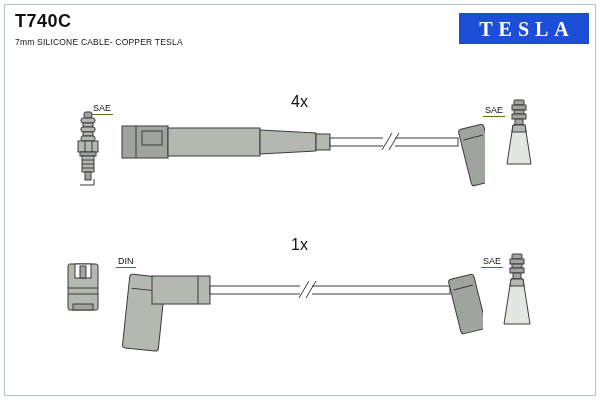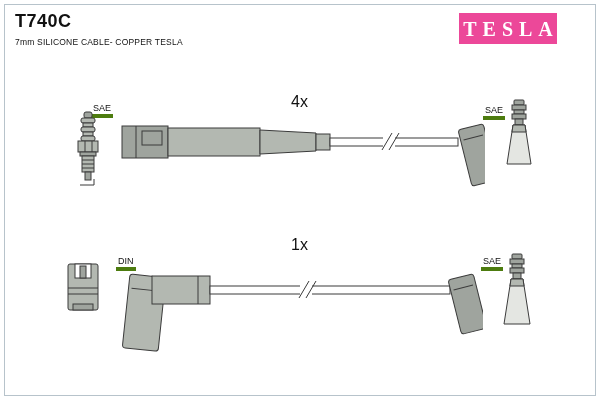--- a/index.html
+++ b/index.html
@@ -3,30 +3,30 @@
 <meta charset="utf-8">
 <style>
   html,body{margin:0;padding:0;background:#fff;}
   .page{position:relative;width:600px;height:400px;background:#ffffff;
         font-family:"Liberation Sans",sans-serif;color:#111;overflow:hidden;}
   .frame{position:absolute;inset:4px;border:1.5px solid #b7c3cb;pointer-events:none;}
 
   .partnum{position:absolute;left:15px;top:11px;font-size:18px;font-weight:bold;letter-spacing:.5px;}
   .subtitle{position:absolute;left:15px;top:37px;font-size:8.5px;letter-spacing:.2px;}
 
-  .logo{position:absolute;left:459px;top:13px;width:98px;height:31px;background:#ec4899;
+  .logo{position:absolute;left:459px;top:13px;width:130px;height:31px;background:#1d4ed8;
         display:flex;align-items:center;justify-content:center;}
   .logo span{font-family:"Liberation Serif",serif;font-weight:bold;color:#fff;
              font-size:20px;letter-spacing:6px;padding-left:6px;line-height:1;}
 
   .qty{position:absolute;font-size:16px;font-weight:500;}
   .qty-top{left:291px;top:93px;}
   .qty-bottom{left:291px;top:236px;}
 
-  .part-label{position:absolute;font-size:9px;border-bottom:4px solid #4d7c0f;padding:0 2px 1px 2px;}
+  .part-label{position:absolute;font-size:9px;border-bottom:1px solid #4d7c0f;padding:0 2px 1px 2px;}
   .lbl-sae-top-left{left:91px;top:103px;}
   .lbl-sae-top-right{left:483px;top:105px;}
   .lbl-din{left:116px;top:256px;}
   .lbl-sae-bottom-right{left:481px;top:256px;}
 
   .drawing{position:absolute;}
   .d-sparkplug{left:66px;top:110px;}
   .d-cable-top{left:120px;top:118px;}
   .d-terminal-top{left:500px;top:98px;}
   .d-din{left:64px;top:258px;}

